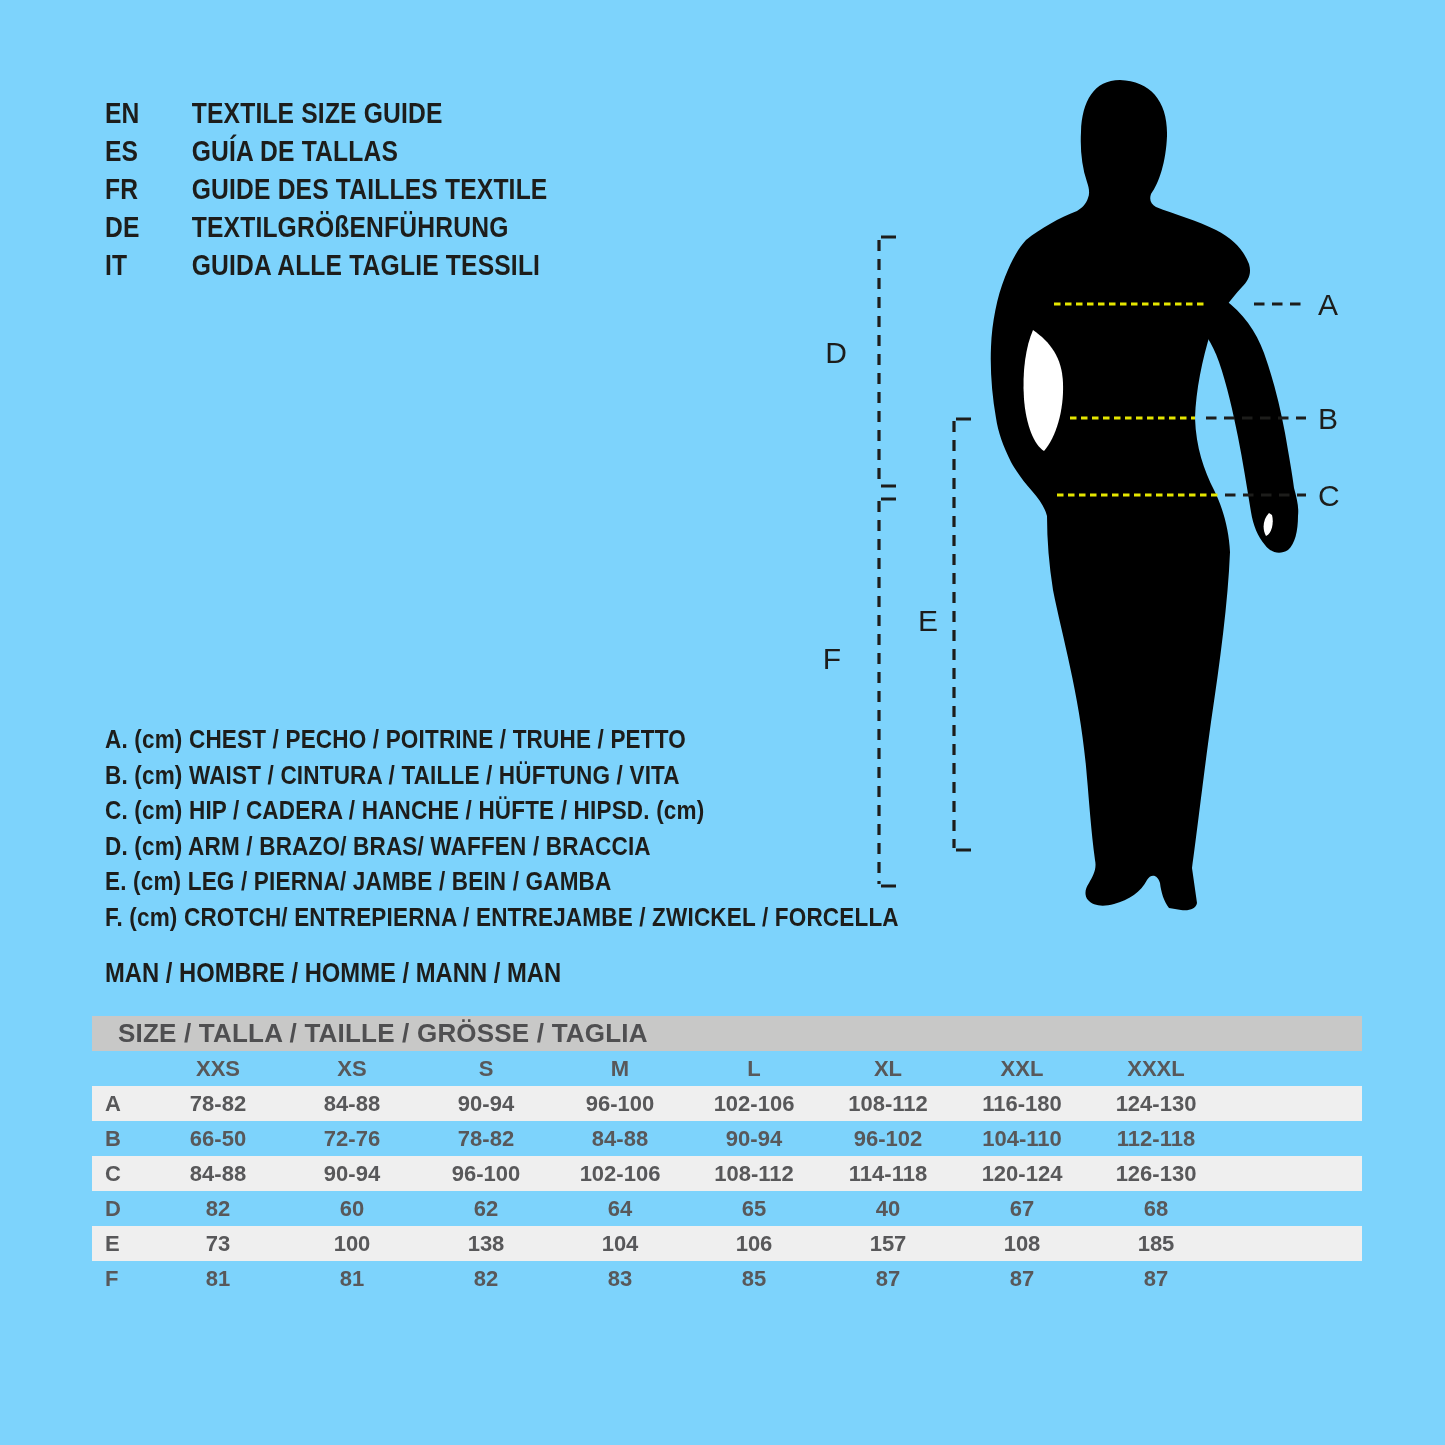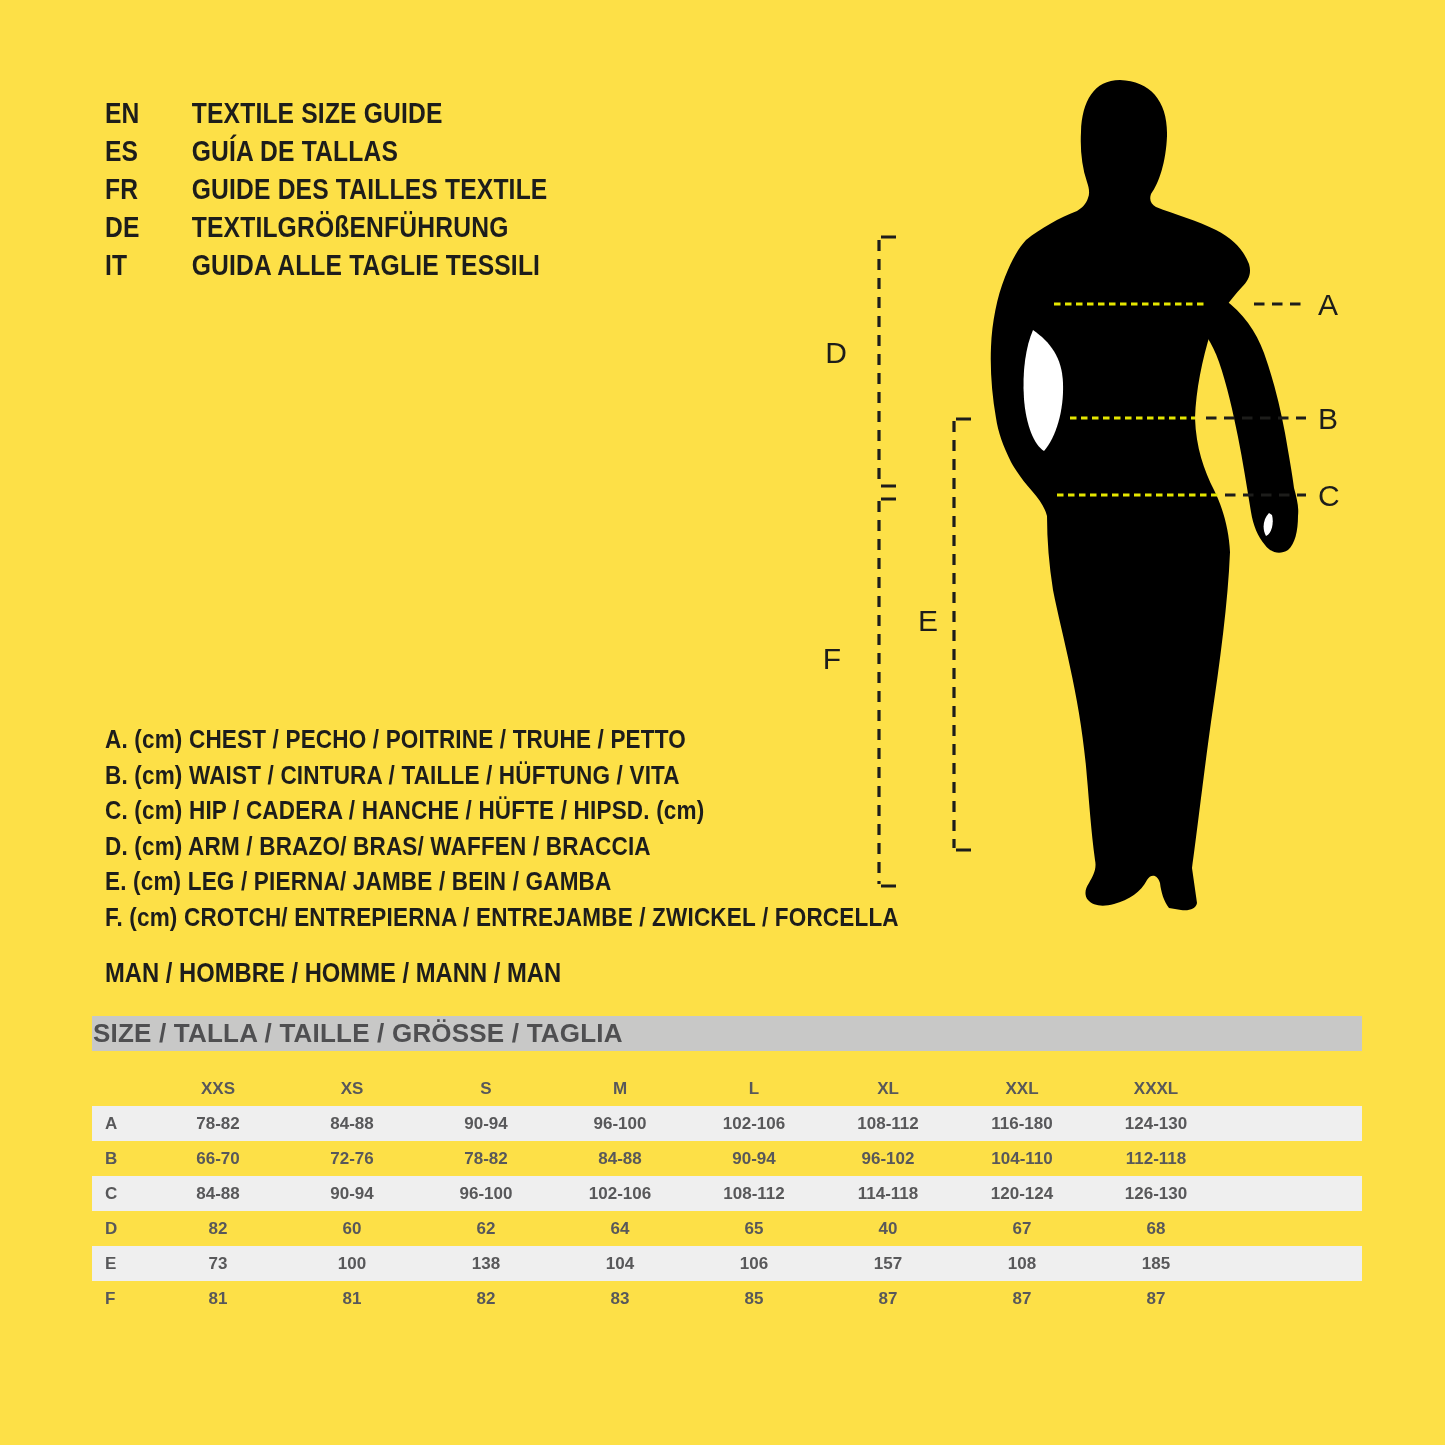--- a/index.html
+++ b/index.html
@@ -1,17 +1,17 @@
 <!DOCTYPE html>
 <html><head>
 <meta charset="utf-8">
 <style>
   html,body{margin:0;padding:0;background:#fff;}
   .canvas{
-    position:relative;width:1445px;height:1445px;background:#fde047;overflow:hidden;
+    position:relative;width:1445px;height:1445px;background:#7dd3fc;overflow:hidden;
     font-family:"Liberation Sans",sans-serif;color:#1d1d1b;
   }
   
   .lang-block{
     position:absolute;left:105px;top:94px;
     transform:scaleX(0.85);transform-origin:left top;
     font-size:29px;font-weight:700;line-height:38px;letter-spacing:0.2px;white-space:nowrap;
   }
   .lang-row{display:block;}
   .lang-code{display:inline-block;width:102px;}
@@ -23,26 +23,26 @@
   }
   
   .section-title{
     position:absolute;left:105px;top:954px;
     transform:scaleX(0.85);transform-origin:left top;
     font-size:28px;font-weight:700;line-height:38px;white-space:nowrap;
   }
   
   .table-wrap{position:absolute;left:92px;top:1016px;width:1270px;}
   .table-header-bar{
-    height:35px;line-height:35px;padding-left:1px;box-sizing:border-box;
+    height:35px;line-height:35px;padding-left:26px;box-sizing:border-box;
     font-size:26px;font-weight:700;letter-spacing:0.2px;
   }
   table.size-table{
     width:1270px;border-collapse:collapse;table-layout:fixed;
-    font-size:17px;font-weight:700;margin-top:20px;
+    font-size:22px;font-weight:700;
   }
   table.size-table td{
     height:35px;padding:0;text-align:center;vertical-align:middle;
     overflow:hidden;white-space:nowrap;
   }
   table.size-table td.rowlabel{text-align:left;padding-left:13px;}
   
   .figure-svg{position:absolute;left:0;top:0;width:1445px;height:1445px;}
   .measure-letter{font-family:"Liberation Sans",sans-serif;font-size:30px;font-weight:400;}
 </style>
@@ -227,21 +227,21 @@
         <td>90-94</td>
         <td>96-100</td>
         <td>102-106</td>
         <td>108-112</td>
         <td>116-180</td>
         <td>124-130</td>
         <td></td>
       </tr>
       <tr>
         <td class="rowlabel">B</td>
-        <td>66-70</td>
+        <td>66-50</td>
         <td>72-76</td>
         <td>78-82</td>
         <td>84-88</td>
         <td>90-94</td>
         <td>96-102</td>
         <td>104-110</td>
         <td>112-118</td>
         <td></td>
       </tr>
       <tr style="background:#efefef;">

